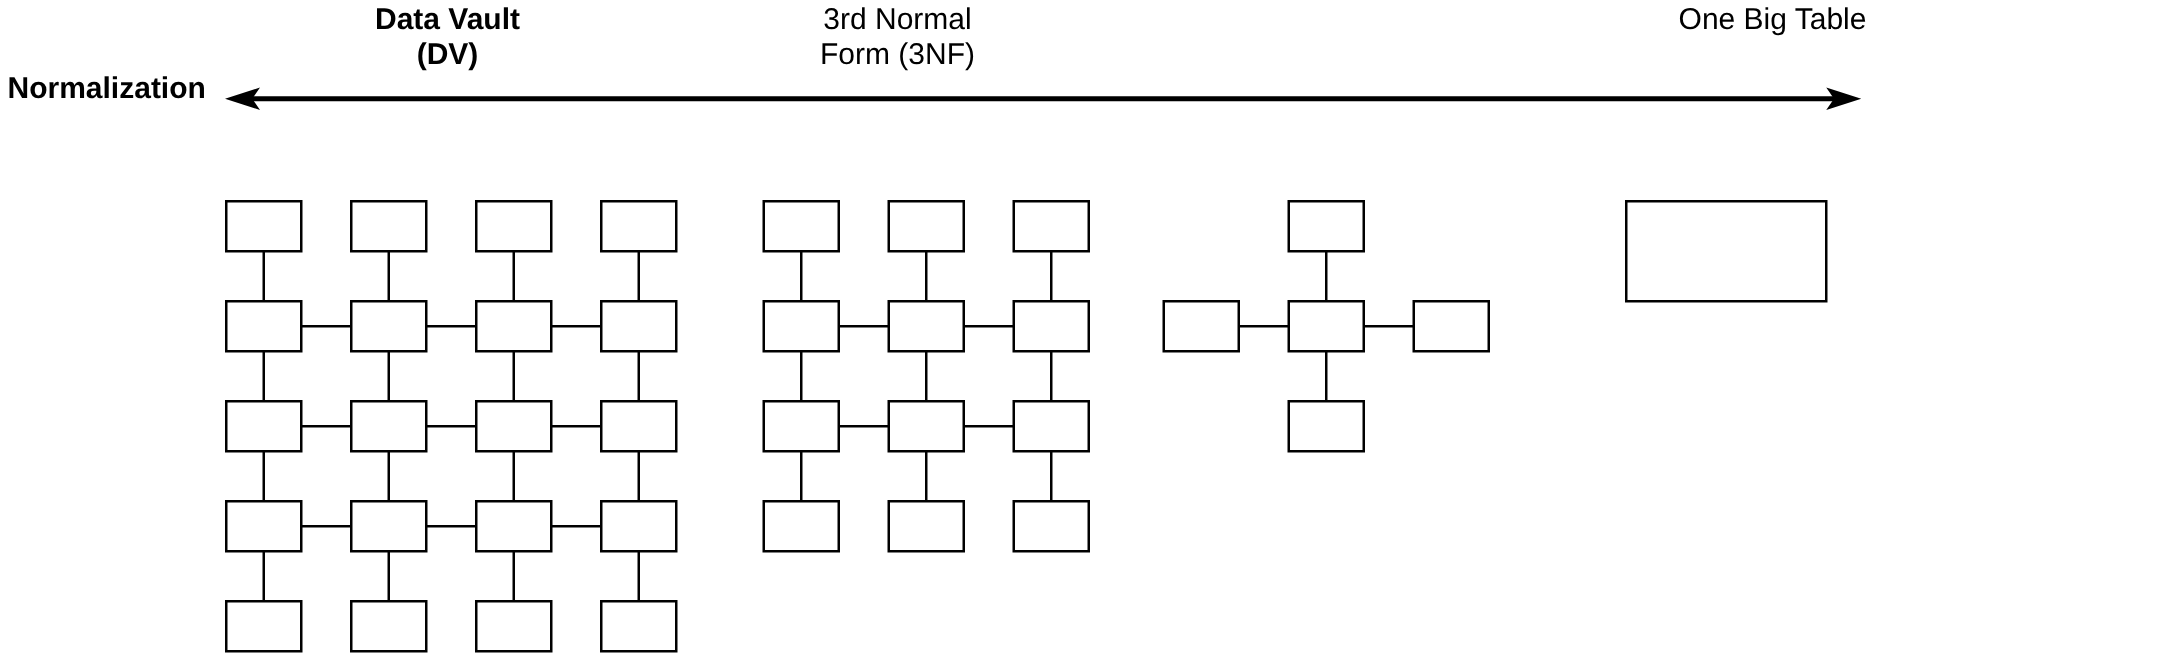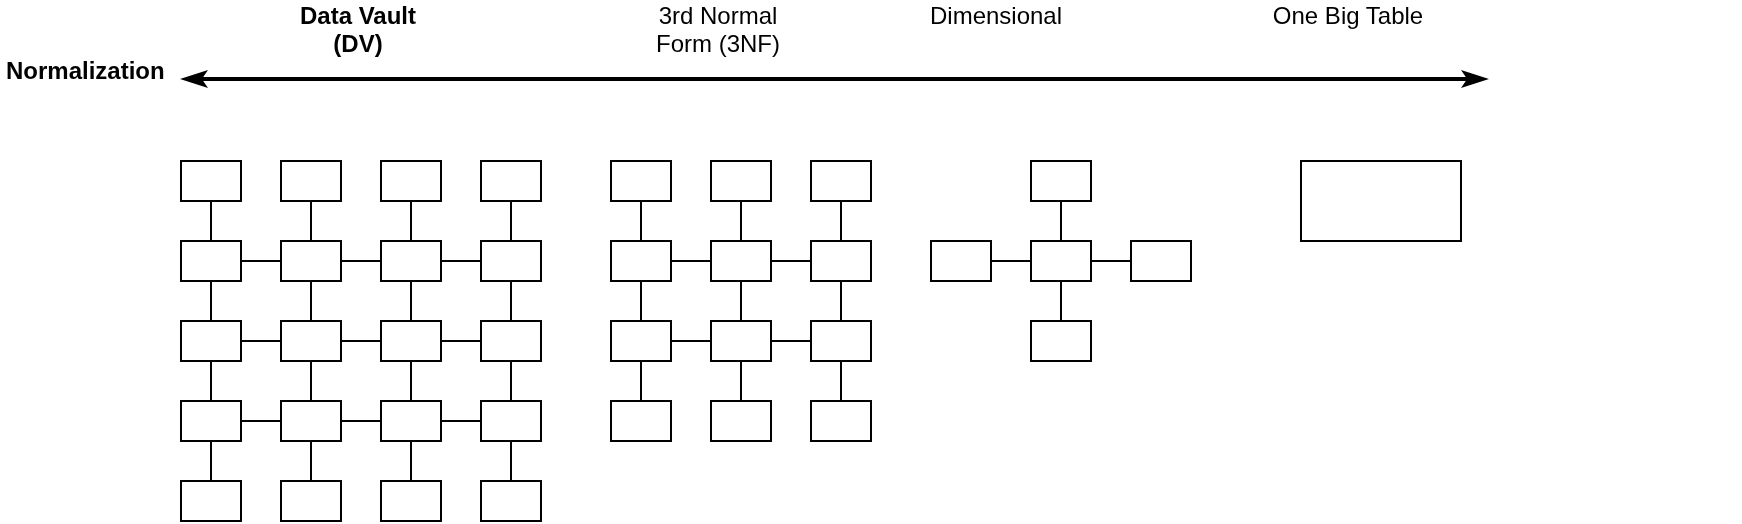--- a/index.html
+++ b/index.html
@@ -22,21 +22,21 @@
   .approach-label {
     top: 2px;
     text-align: center;
     transform: translateX(-50%);
   }
   #label-normalization   { left: 6px;    top: 57px; font-weight: bold; }
   #label-denormalization { left: 1509px; top: 59px; }
   #label-dv  { left: 358px; font-weight: bold; }
   #label-3nf { left: 718px; }
   #label-dim { left: 996px; }
-  #label-obt { left: 1348px; }
+  #label-obt { left: 1418px; }
 </style>
 </head>
 <body>
 
 <div class="canvas">
 
   <svg class="diagram" width="1742" height="524" viewBox="0 0 1742 524">
       <g>
         <line x1="211" y1="181" x2="211" y2="261" stroke="#000000" stroke-width="2"></line>
         <line x1="211" y1="261" x2="211" y2="341" stroke="#000000" stroke-width="2"></line>
@@ -139,20 +139,19 @@
     <div>Data Vault</div>
     <div>(DV)</div>
   </div>
 
   <div class="txt approach-label" id="label-3nf">
     <div>3rd Normal</div>
     <div>Form (3NF)</div>
   </div>
 
   <div class="txt approach-label" id="label-dim">
-    <div>Dimensional</div>
   </div>
 
   <div class="txt approach-label" id="label-obt">
     <div>One Big Table</div>
   </div>
 
 </div>
 
 </body></html>

